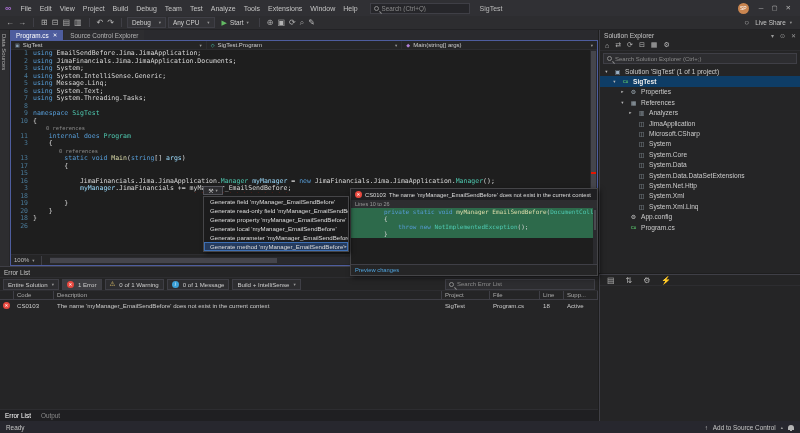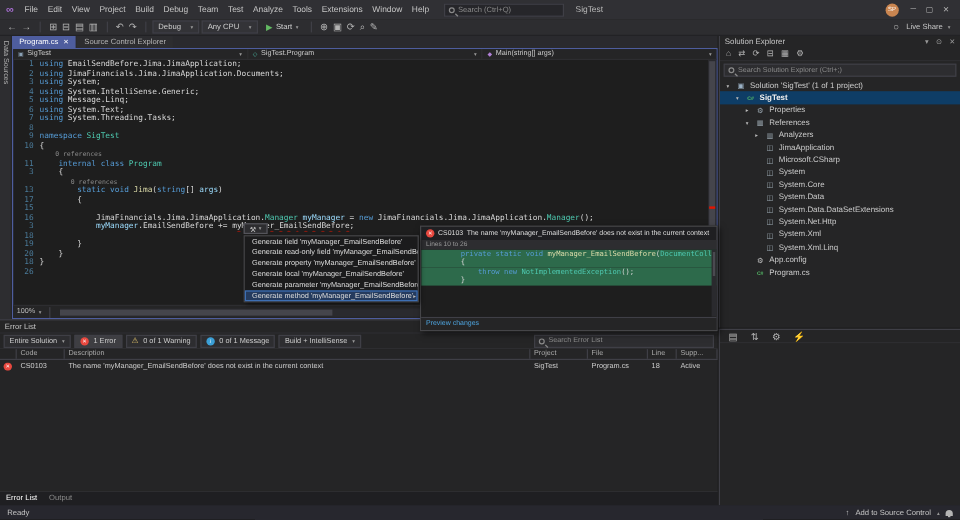--- a/index.html
+++ b/index.html
@@ -248,28 +248,28 @@
         <div class="crow"><span class="ln">2</span><span class="lc"><span class="kw">using</span><span class="pl"> JimaFinancials.Jima.JimaApplication.Documents;</span></span></div>
         <div class="crow"><span class="ln">3</span><span class="lc"><span class="kw">using</span><span class="pl"> System;</span></span></div>
         <div class="crow"><span class="ln">4</span><span class="lc"><span class="kw">using</span><span class="pl"> System.IntelliSense.Generic;</span></span></div>
         <div class="crow"><span class="ln">5</span><span class="lc"><span class="kw">using</span><span class="pl"> Message.Linq;</span></span></div>
         <div class="crow"><span class="ln">6</span><span class="lc"><span class="kw">using</span><span class="pl"> System.Text;</span></span></div>
         <div class="crow"><span class="ln">7</span><span class="lc"><span class="kw">using</span><span class="pl"> System.Threading.Tasks;</span></span></div>
         <div class="crow"><span class="ln">8</span><span class="lc"></span></div>
         <div class="crow"><span class="ln">9</span><span class="lc"><span class="kw">namespace</span><span class="pl"> </span><span class="ty">SigTest</span></span></div>
         <div class="crow"><span class="ln">10</span><span class="lc"><span class="pl">{</span></span></div>
         <div class="crow"><span class="ln"></span><span class="lc"><span class="cl">    0 references</span></span></div>
-        <div class="crow"><span class="ln">11</span><span class="lc"><span class="pl">    </span><span class="kw">internal</span><span class="pl"> </span><span class="kw">class</span><span class="pl"> </span><span class="ty">Program</span></span></div>
+        <div class="crow"><span class="ln">11</span><span class="lc"><span class="pl">    </span><span class="kw">internal</span><span class="pl"> </span><span class="kw">does</span><span class="pl"> </span><span class="ty">Program</span></span></div>
         <div class="crow"><span class="ln">3</span><span class="lc"><span class="pl">    {</span></span></div>
         <div class="crow"><span class="ln"></span><span class="lc"><span class="cl">        0 references</span></span></div>
-        <div class="crow"><span class="ln">13</span><span class="lc"><span class="pl">        </span><span class="kw">static</span><span class="pl"> </span><span class="kw">void</span><span class="pl"> </span><span class="mth">Jima</span><span class="pl">(</span><span class="kw">string</span><span class="pl">[] </span><span class="id">args</span><span class="pl">)</span></span></div>
+        <div class="crow"><span class="ln">13</span><span class="lc"><span class="pl">        </span><span class="kw">static</span><span class="pl"> </span><span class="kw">void</span><span class="pl"> </span><span class="mth">Main</span><span class="pl">(</span><span class="kw">string</span><span class="pl">[] </span><span class="id">args</span><span class="pl">)</span></span></div>
         <div class="crow"><span class="ln">17</span><span class="lc"><span class="pl">        {</span></span></div>
         <div class="crow"><span class="ln">15</span><span class="lc"></span></div>
         <div class="crow"><span class="ln">16</span><span class="lc"><span class="pl">            JimaFinancials.Jima.JimaApplication.</span><span class="ty">Manager</span><span class="pl"> </span><span class="id">myManager</span><span class="pl"> = </span><span class="kw">new</span><span class="pl"> JimaFinancials.Jima.JimaApplication.</span><span class="ty">Manager</span><span class="pl">();</span></span></div>
-        <div class="crow"><span class="ln">3</span><span class="lc"><span class="pl">            </span><span class="id">myManager</span><span class="pl">.EmailSendBefore += </span><span class="err">myManager_EmailSendBefore</span><span class="pl">;</span></span></div>
+        <div class="crow"><span class="ln">3</span><span class="lc"><span class="pl">            </span><span class="id">myManager</span><span class="pl">.JimaFinancials += </span><span class="err">myManager_EmailSendBefore</span><span class="pl">;</span></span></div>
         <div class="crow"><span class="ln">18</span><span class="lc"></span></div>
         <div class="crow"><span class="ln">19</span><span class="lc"><span class="pl">        }</span></span></div>
         <div class="crow"><span class="ln">20</span><span class="lc"><span class="pl">    }</span></span></div>
         <div class="crow"><span class="ln">18</span><span class="lc"><span class="pl">}</span></span></div>
         <div class="crow"><span class="ln">26</span><span class="lc"></span></div>
       </div>
     </div>
   <div id="vscroll">
       <div id="vthumb"></div>
       <div id="vmark"></div>

